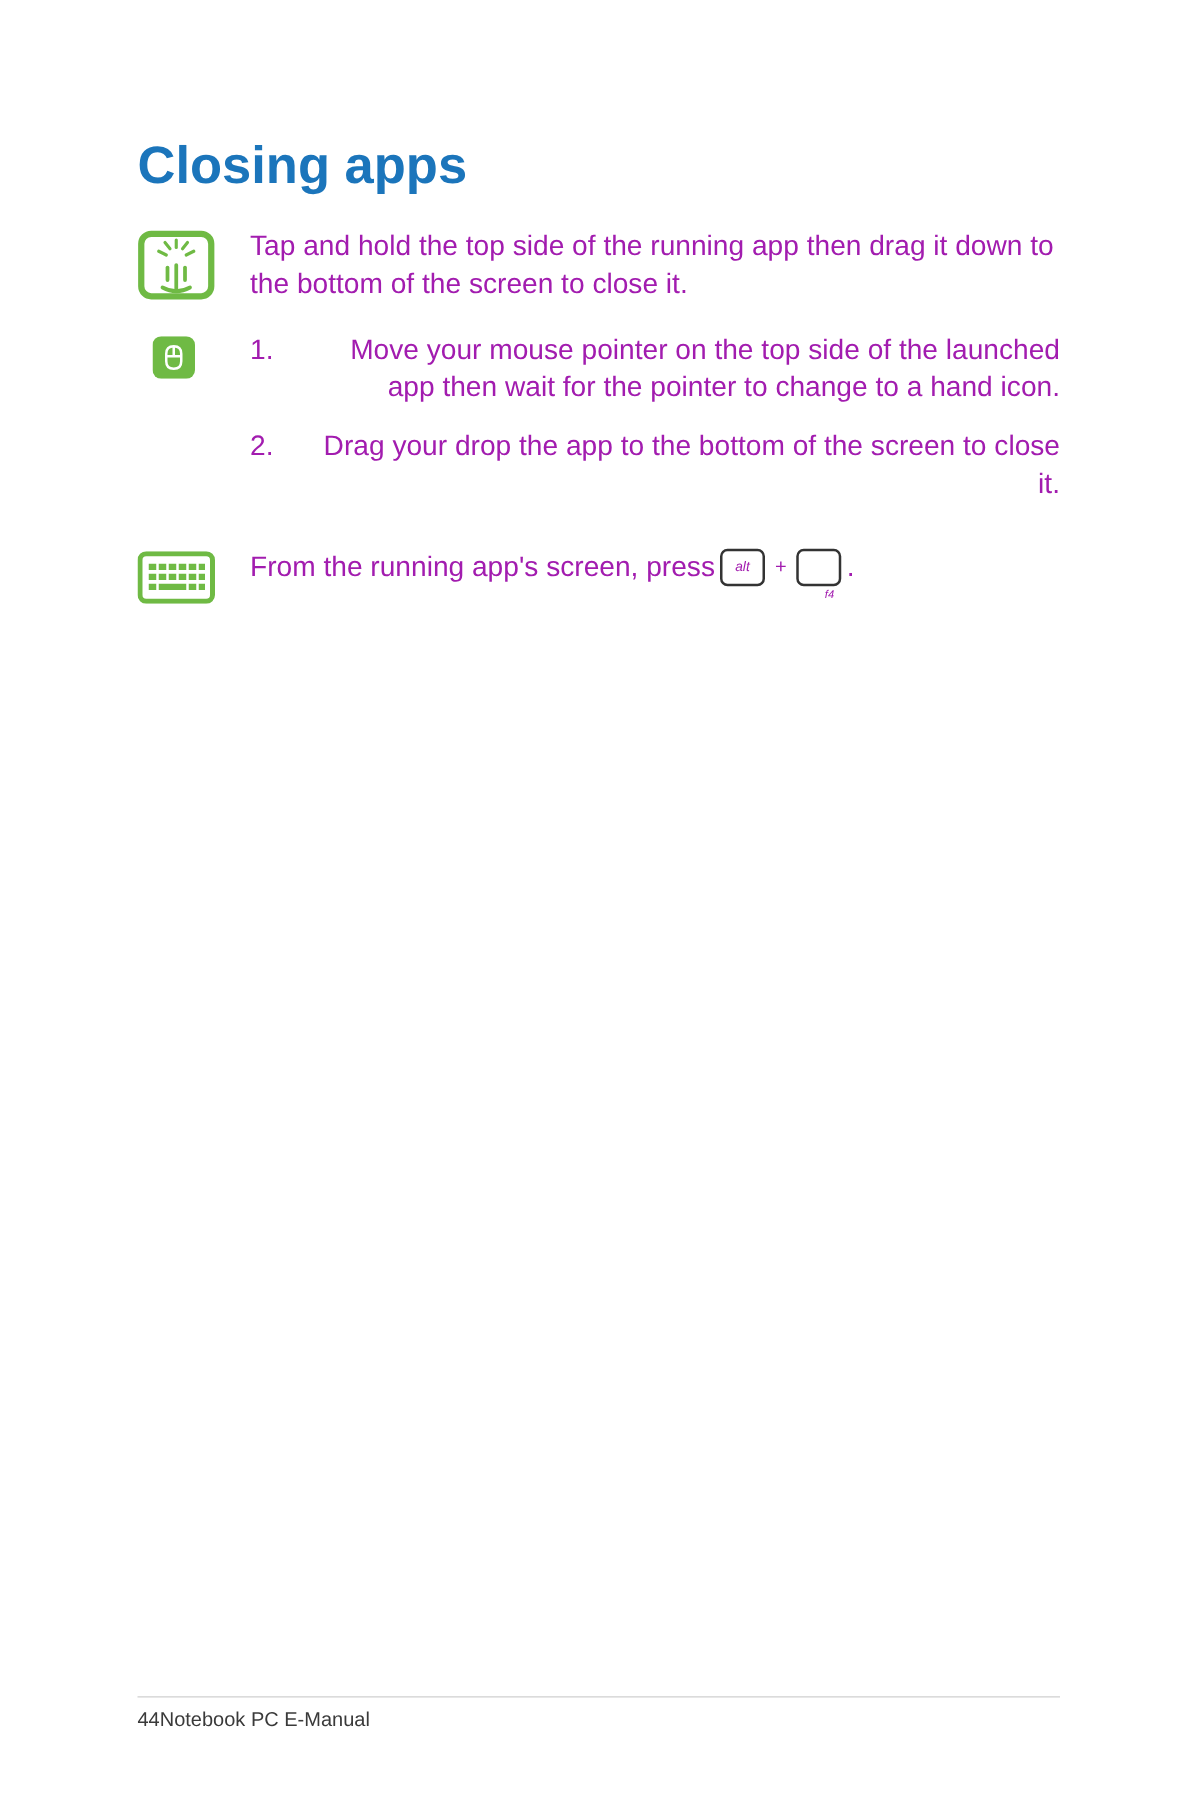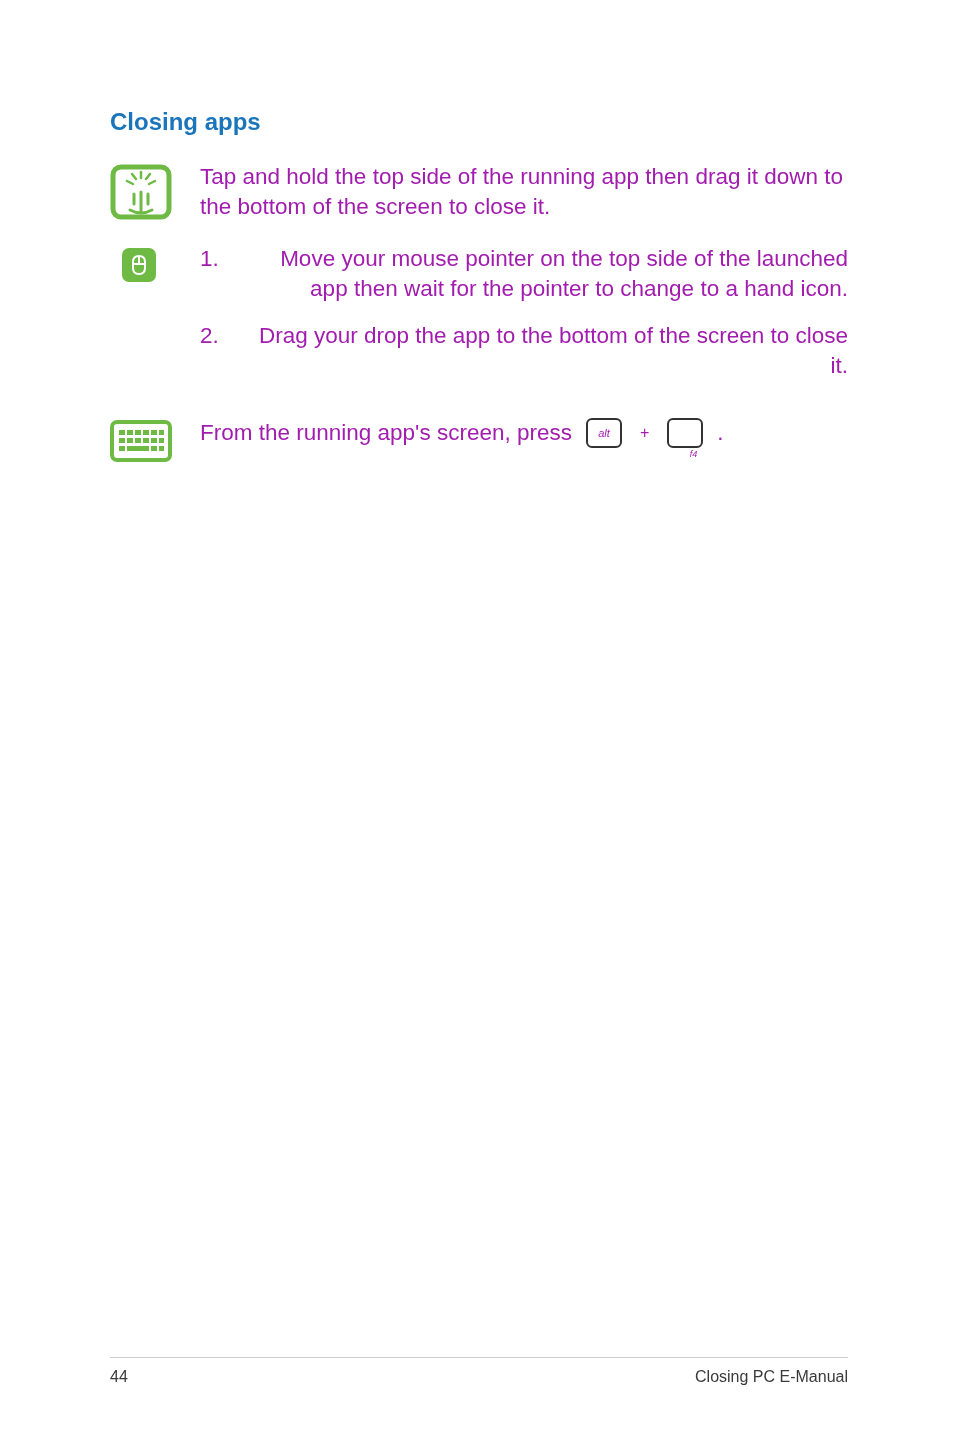--- a/index.html
+++ b/index.html
@@ -15,21 +15,21 @@
       color: #3a3a3a;
       position: relative;
     }
     .page {
       padding: 108px 106px 60px 110px;
       height: 100%;
       position: relative;
     }
     .heading {
       color: #1b75bb;
-      font-size: 24px;
+      font-size: 42px;
       font-weight: 700;
       margin-bottom: 26px;
     }
     .section {
       display: flex;
       align-items: flex-start;
       margin-bottom: 20px;
     }
     .icon-col {
       width: 90px;
@@ -87,27 +87,26 @@
     .footer {
       position: absolute;
       bottom: 52px;
       left: 110px;
       right: 106px;
       border-top: 1px solid #cfcfcf;
       padding-top: 10px;
       font-size: 16px;
       color: #3a3a3a;
       display: flex;
-      justify-content: space-between;
     }
     .inline-row {
       display: flex;
       align-items: center;
       flex-wrap: wrap;
-      gap: 12px;
+      gap: 2px;
     }
     .plus {
       margin: 0 4px;
       font-size: 16px;
     }
   </style>
 </head>
 <body>
 
 <div class="page">
@@ -188,15 +187,15 @@
       <span class="plus">+</span>
       <span class="key key-f4">
           <span class="f4">f4</span>
         </span>
       <span>.</span>
     </div>
   </div>
 
   <div class="footer">
     <span>44</span>
-    <span>Closing PC E-Manual</span>
+    <span>Notebook PC E-Manual</span>
   </div>
 </div>
 
 </body></html>

